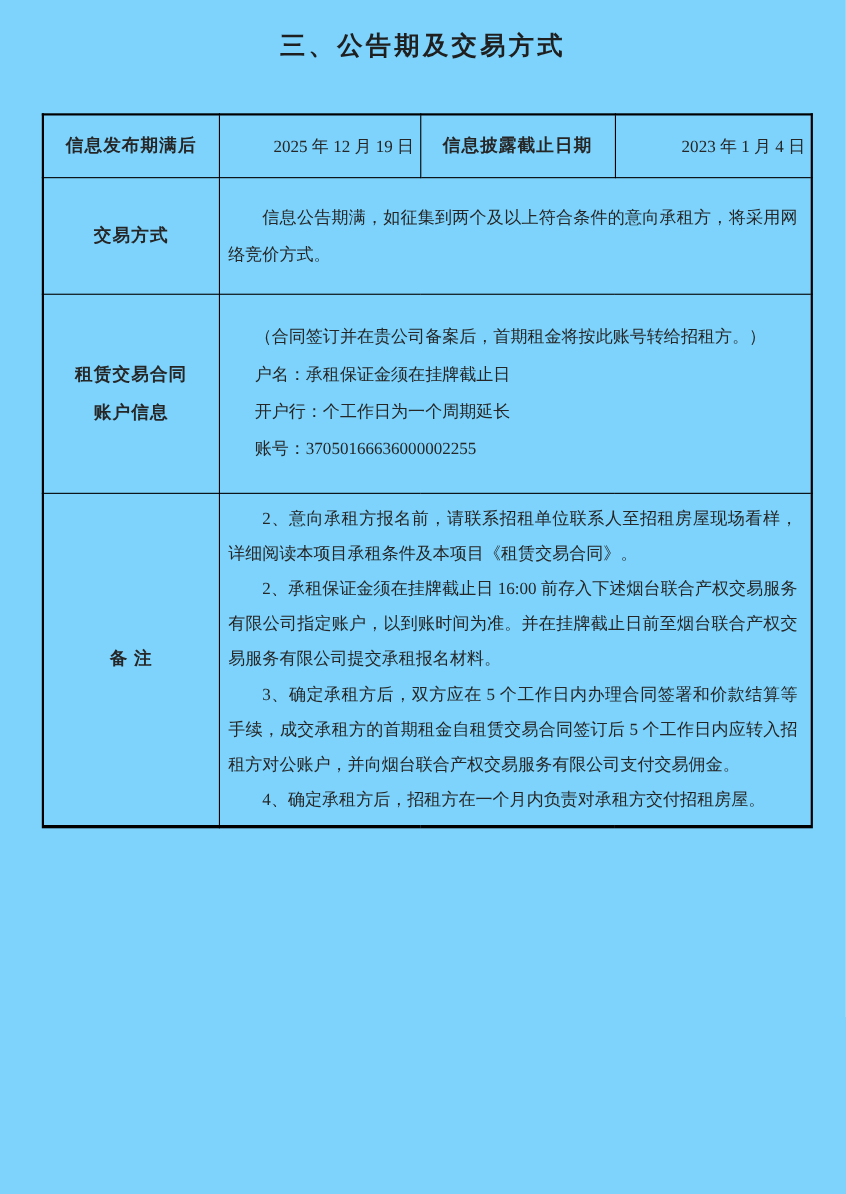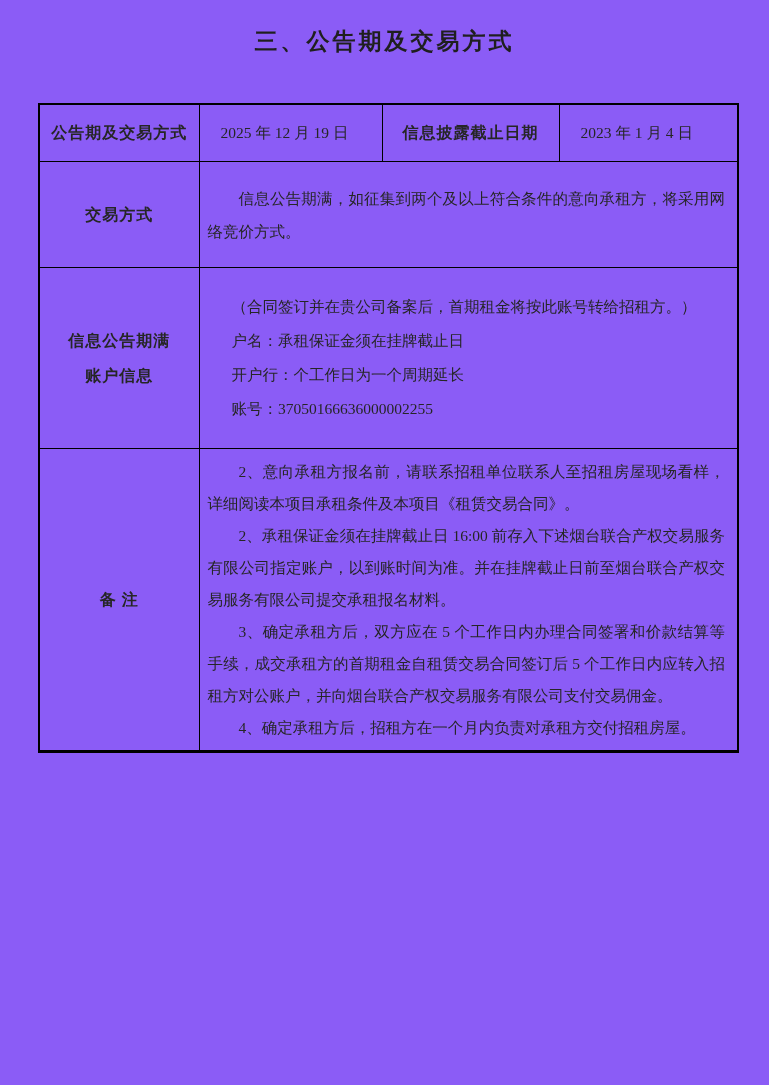--- a/index.html
+++ b/index.html
@@ -1,19 +1,19 @@
 <!DOCTYPE html>
 <html><head>
 <meta charset="utf-8">
 <style>
   html,body{margin:0;padding:0;background:#ffffff;}
   .page{
     position:relative;
     width:769px;height:1085px;
-    background:#8b5cf6;
+    background:#7dd3fc;
     font-family:"Liberation Serif","DejaVu Serif",serif;
     color:#212121;
     overflow:hidden;
   }
   .title{
     position:absolute;top:26px;left:0;right:0;
     margin:0;
     text-align:center;
     font-size:23px;
     font-weight:bold;
@@ -40,22 +40,22 @@
   }
   td.label{
     text-align:center;
     font-weight:bold;
     font-size:16px;
     letter-spacing:1px;
     line-height:2.2;
     padding:2px 6px;
   }
   td.center{
-    text-align:left;
-    padding:2px 21px;
+    text-align:right;
+    padding:2px 5px;
   }
   td.content{
     padding:4px 12px 4px 8px;
     line-height:33px;
   }
   td.content p{
     margin:0;
     text-indent:2em;
     text-align:justify;
   }
@@ -82,38 +82,38 @@
   <table class="doc-table">
     <colgroup>
       <col class="c1">
         <col class="c2">
         <col class="c3">
         <col class="c4">
     </colgroup>
 
     <tbody>
         <tr class="r1">
-      <td class="label">公告期及交易方式</td>
+      <td class="label">信息发布期满后</td>
       <td class="center">2025 年 12 月 19 日</td>
       <td class="label">信息披露截止日期</td>
       <td class="center">2023 年 1 月 4 日</td>
     </tr>
 
 
 
     <tr class="r4">
       <td class="label">交易方式</td>
       <td class="content" colspan="3">
         <p>信息公告期满，如征集到两个及以上符合条件的意向承租方，将采用网络竞价方式。</p>
       </td>
     </tr>
 
     <tr class="r5">
       <td class="label">
-        <div>信息公告期满</div>
+        <div>租赁交易合同</div>
         <div>账户信息</div>
       </td>
       <td class="account" colspan="3">
         <div>（合同签订并在贵公司备案后，首期租金将按此账号转给招租方。）</div>
         <div>户名：承租保证金须在挂牌截止日</div>
         <div>开户行：个工作日为一个周期延长</div>
         <div>账号：37050166636000002255</div>
       </td>
     </tr>
 

